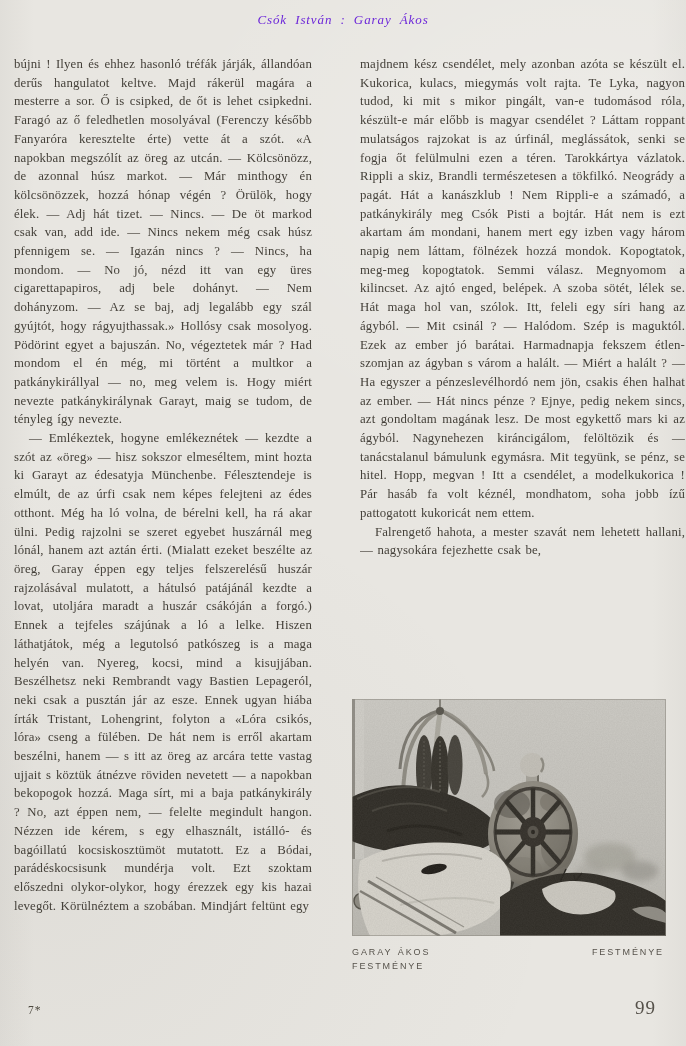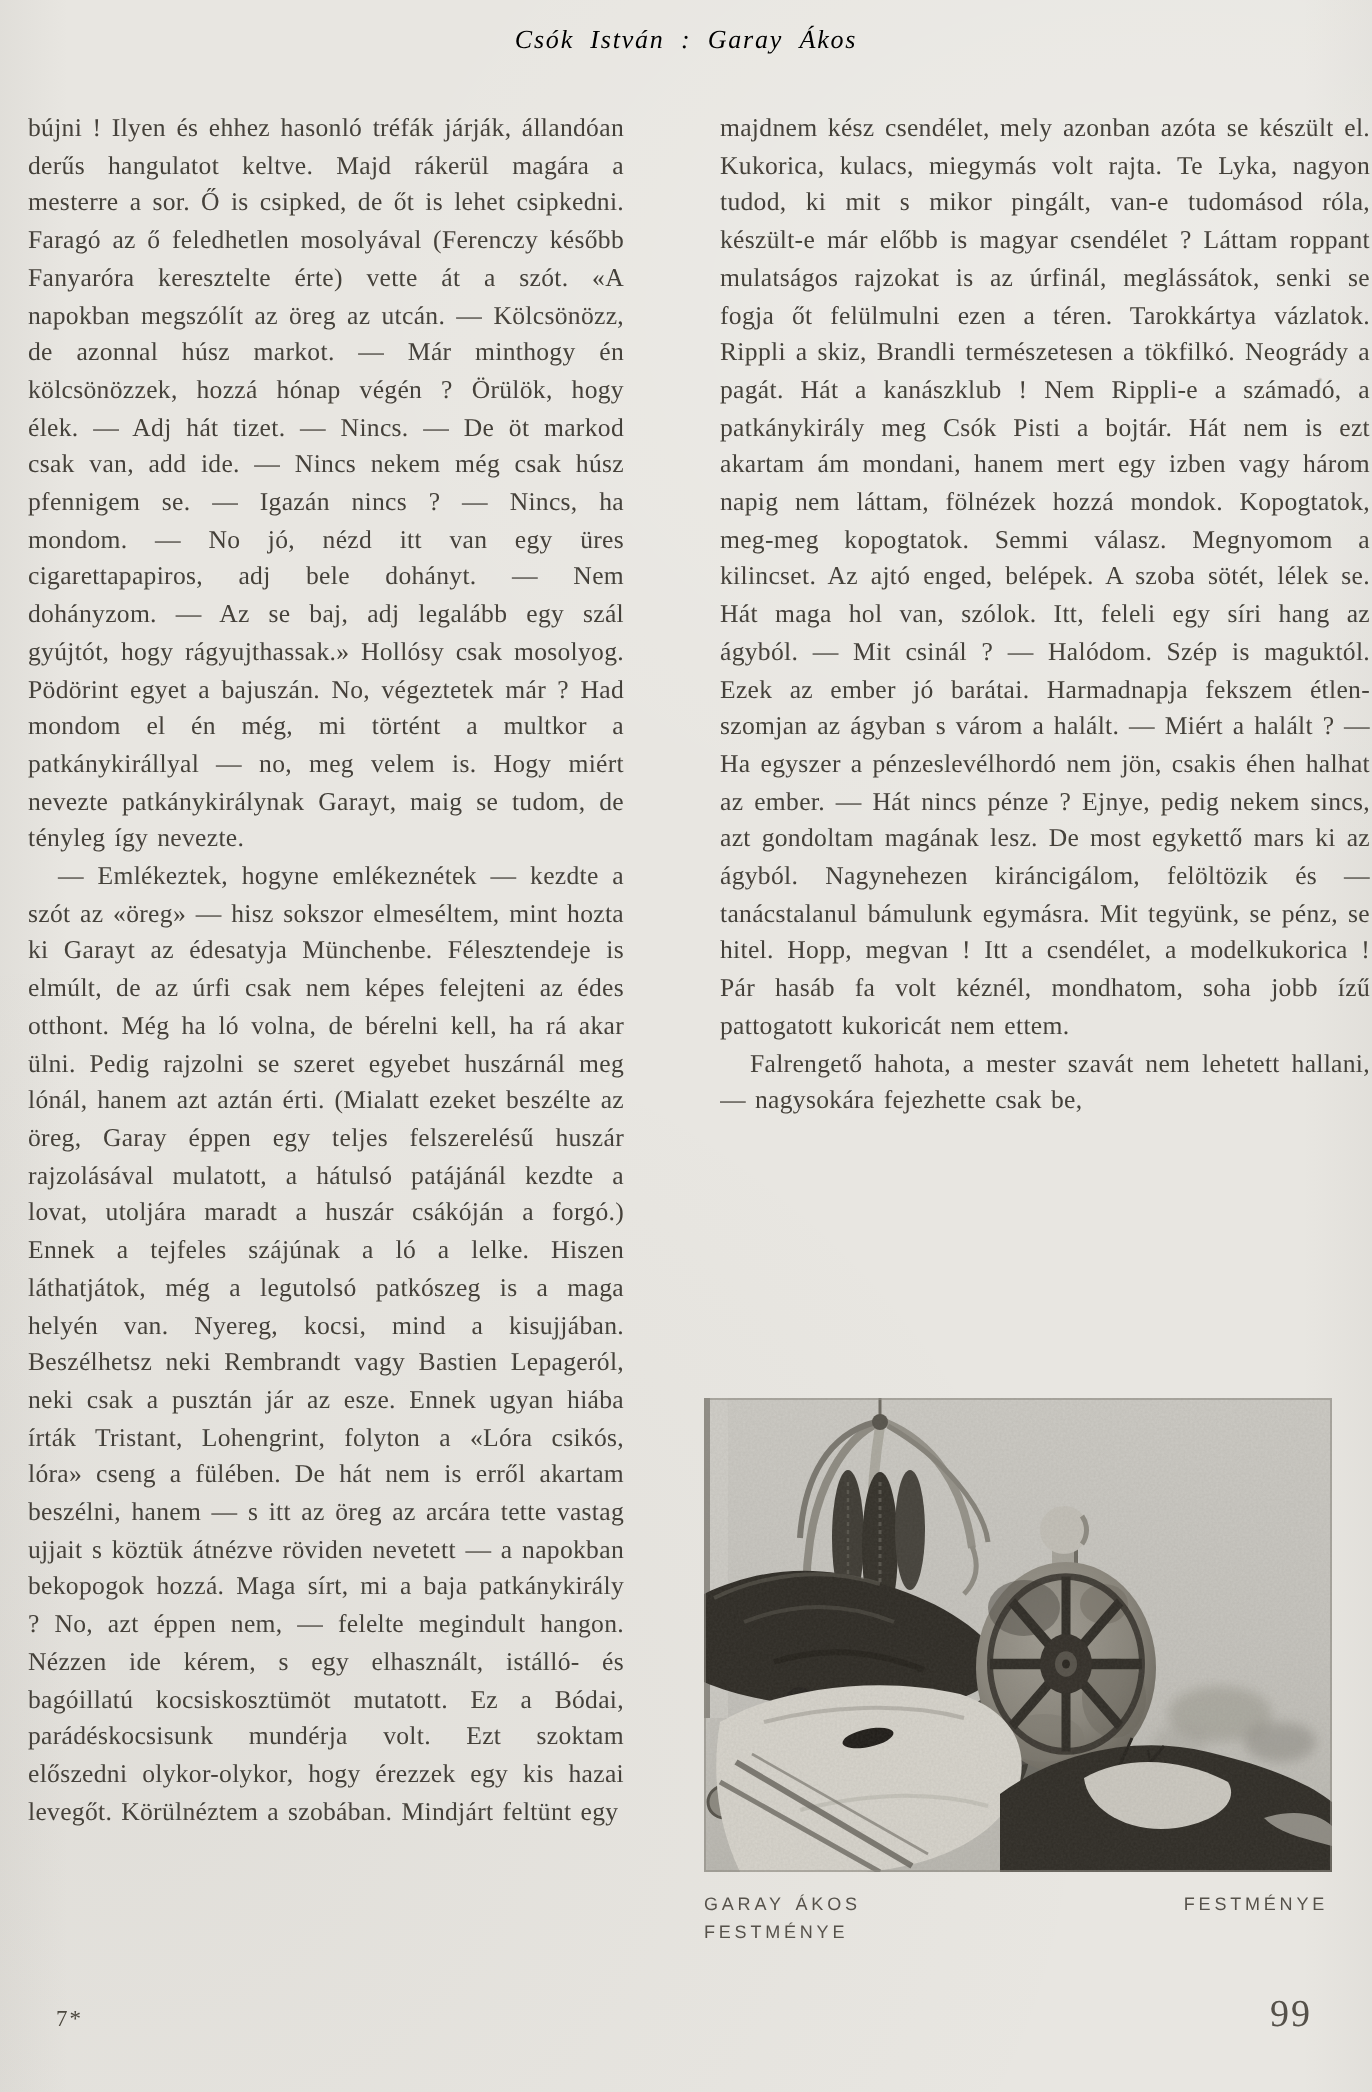--- a/index.html
+++ b/index.html
@@ -13,21 +13,21 @@
       radial-gradient(ellipse 420px 300px at 85% 15%, rgba(255,255,255,.22), transparent),
       radial-gradient(ellipse 500px 420px at 8% 85%, rgba(110,105,95,.06), transparent),
       linear-gradient(90deg, rgba(100,95,88,.06), transparent 5%, transparent 95%, rgba(100,95,88,.05));
     font-family:"Liberation Serif", serif;
     color:#45413a;
   }
   .running-header {
     position:absolute; top:12px; left:0; width:100%;
     text-align:center; font-style:italic;
     font-size:13px; letter-spacing:.9px; word-spacing:4px;
-    color:#000000;
+    color:#6d28d9;
   }
   .content {
     position:absolute; top:55px; left:14px;
     display:flex; gap:48px;
   }
   .col {
     font-size:12.8px; line-height:18.7px;
     text-align:justify; letter-spacing:.15px; word-spacing:1.2px;
   }
   .col p { margin:0; }

